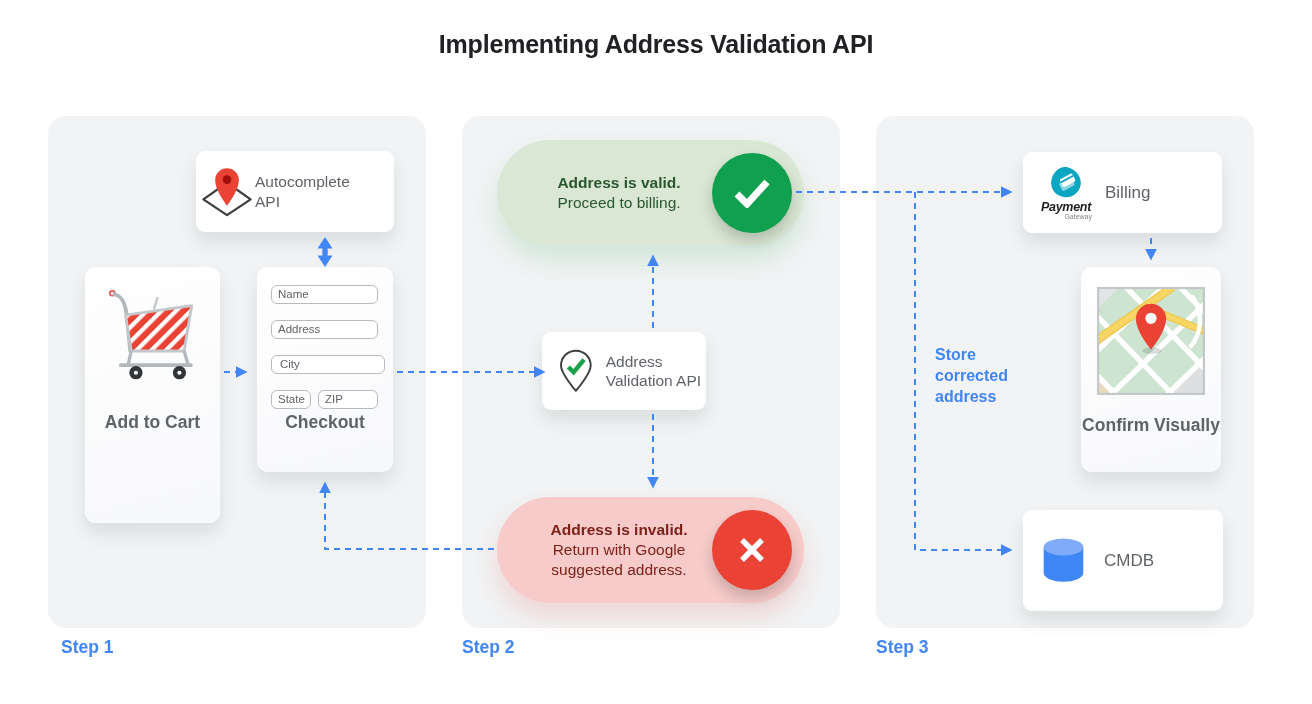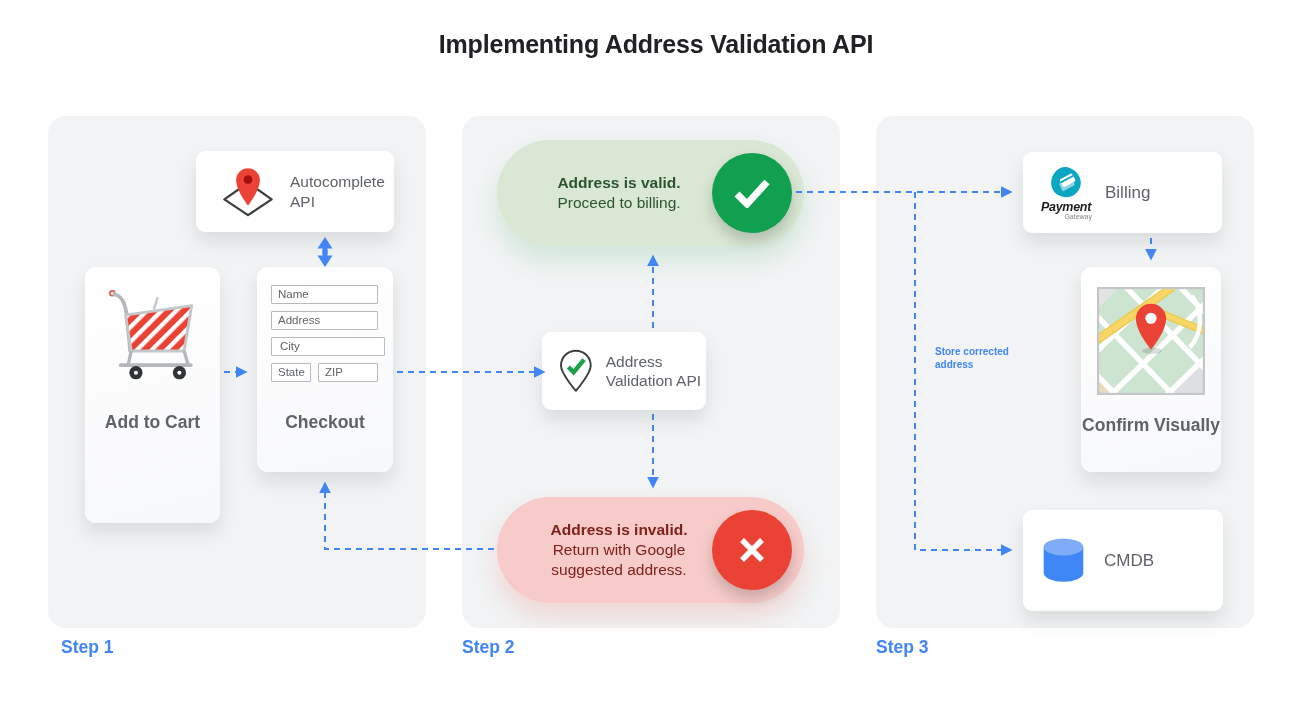--- a/index.html
+++ b/index.html
@@ -10,55 +10,55 @@
   .panel{position:absolute;top:116px;width:378px;height:512px;border-radius:18px;
          background:var(--panel-bg,#f1f3f4);}
   #panel1{left:48px;} #panel2{left:462px;} #panel3{left:876px;}
   .card{position:absolute;background:#ffffff;border-radius:9px;
         box-shadow:0 10px 18px rgba(60,64,67,.12);}
   .row-card{display:flex;align-items:center;}
   .big-card{background:linear-gradient(165deg,#ffffff 0%,#f7f8fa 100%);border-radius:11px;}
   .card-label{font-size:15.5px;line-height:1.25;color:var(--card-text,#5f6368);}
   .big-label{position:absolute;left:0;right:0;top:145px;text-align:center;font-size:17.5px;
              font-weight:700;color:var(--card-text,#5f6368);line-height:1.2;}
-  .field{box-sizing:border-box;height:19px;border:1px solid #b7bbbf;background:#fff;border-radius:1px;
+  .field{box-sizing:border-box;height:19px;border:1px solid #b7bbbf;background:#fff;border-radius:6px;
          font-size:11.5px;line-height:17px;color:var(--card-text,#5f6368);padding-left:6px;
-         margin-bottom:7px;}
+         margin-bottom:16px;}
   .pill{position:absolute;width:307px;height:106px;border-radius:53px;}
   .pill .txt{position:absolute;left:28px;top:0;height:100%;width:188px;display:flex;
              flex-direction:column;justify-content:center;text-align:center;font-size:15.5px;line-height:1.28;}
   .pill .txt .t{font-weight:700;}
   .pill .circle{position:absolute;width:80px;height:80px;right:12px;top:13px;border-radius:50%;
                 display:flex;align-items:center;justify-content:center;
                 box-shadow:0 8px 14px rgba(0,0,0,.18);}
   #valid-pill{background:var(--valid-pill-bg,#d9e7d4);box-shadow:0 14px 24px rgba(52,168,83,.16);}
   #valid-pill .txt{color:var(--valid-text,#2b5531);}
   #valid-pill .circle{background:var(--green-circle,#10a04f);}
   #invalid-pill{background:var(--invalid-pill-bg,#f6cbc9);box-shadow:0 14px 24px rgba(234,67,53,.16);}
   #invalid-pill .txt{color:var(--invalid-text,#7e211a);}
   #invalid-pill .circle{background:var(--red-circle,#ea4335);}
   .step-label{position:absolute;top:637px;font-size:17.5px;font-weight:700;color:var(--accent-blue,#4285f4);}
-  .store-note{position:absolute;left:59px;top:229px;width:92px;font-size:10px;font-weight:700;
+  .store-note{position:absolute;left:59px;top:229px;width:92px;font-size:16px;font-weight:700;
               line-height:1.3;color:var(--accent-blue,#4285f4);}
   .arrows{position:absolute;left:0;top:0;pointer-events:none;}
   .logo-stack{display:flex;flex-direction:column;align-items:center;width:58px;}
   .logo-title{font-size:12.5px;font-weight:700;font-style:italic;color:#1c1d1f;margin-top:1px;letter-spacing:-0.3px;}
   .logo-sub{font-size:7px;color:#80868b;align-self:flex-end;margin-right:3px;margin-top:-1px;}
   .map-frame{position:absolute;left:16px;top:20px;width:108px;height:108px;}
 </style>
 </head>
 <body>
 
 <div class="canvas">
 
   <h1 class="title">Implementing Address Validation API</h1>
 
   <div class="panel" id="panel1">
 
-    <div class="card row-card" style="left:148px;top:35px;width:198px;height:81px;padding-left:24px;box-sizing:border-box;justify-content:space-between;">
+    <div class="card row-card" style="left:148px;top:35px;width:198px;height:81px;padding-left:3px;box-sizing:border-box;">
       <svg viewBox="0 0 64 60" width="56" height="53">
         <path d="M32 20 L59 39 L32 57 L5 39 Z" fill="none" stroke="#3c4043" stroke-width="2.6" stroke-linejoin="round"></path>
         <path d="M32 46 C32 46 18.5 29 18.5 17 A13.5 13.5 0 1 1 45.5 17 C45.5 29 32 46 32 46 Z" style="fill:var(--pin-red)"></path>
         <circle cx="32" cy="16.5" r="5" fill="#a50e0e"></circle>
       </svg>
       <span class="card-label" style="width:104px;">Autocomplete API</span>
     </div>
 
     <div class="card big-card" style="left:37px;top:151px;width:135px;height:256px;">
       <svg viewBox="0 0 110 110" width="104" height="104" style="position:absolute;left:15px;top:14px;">

